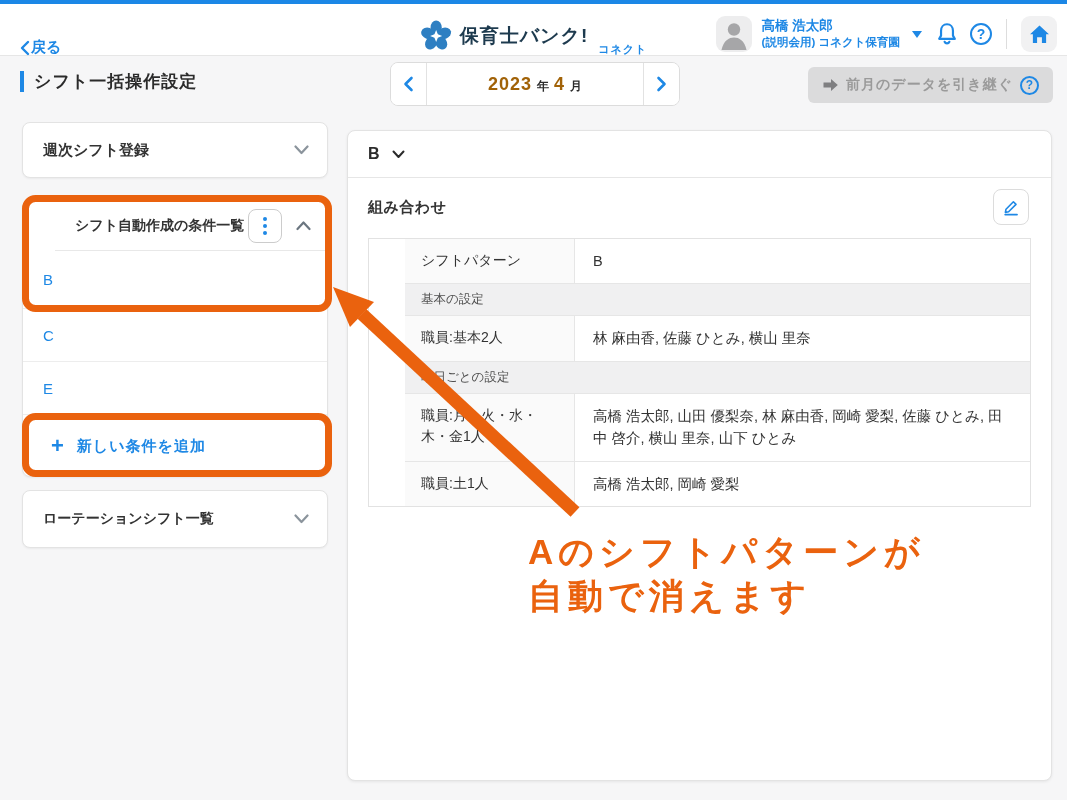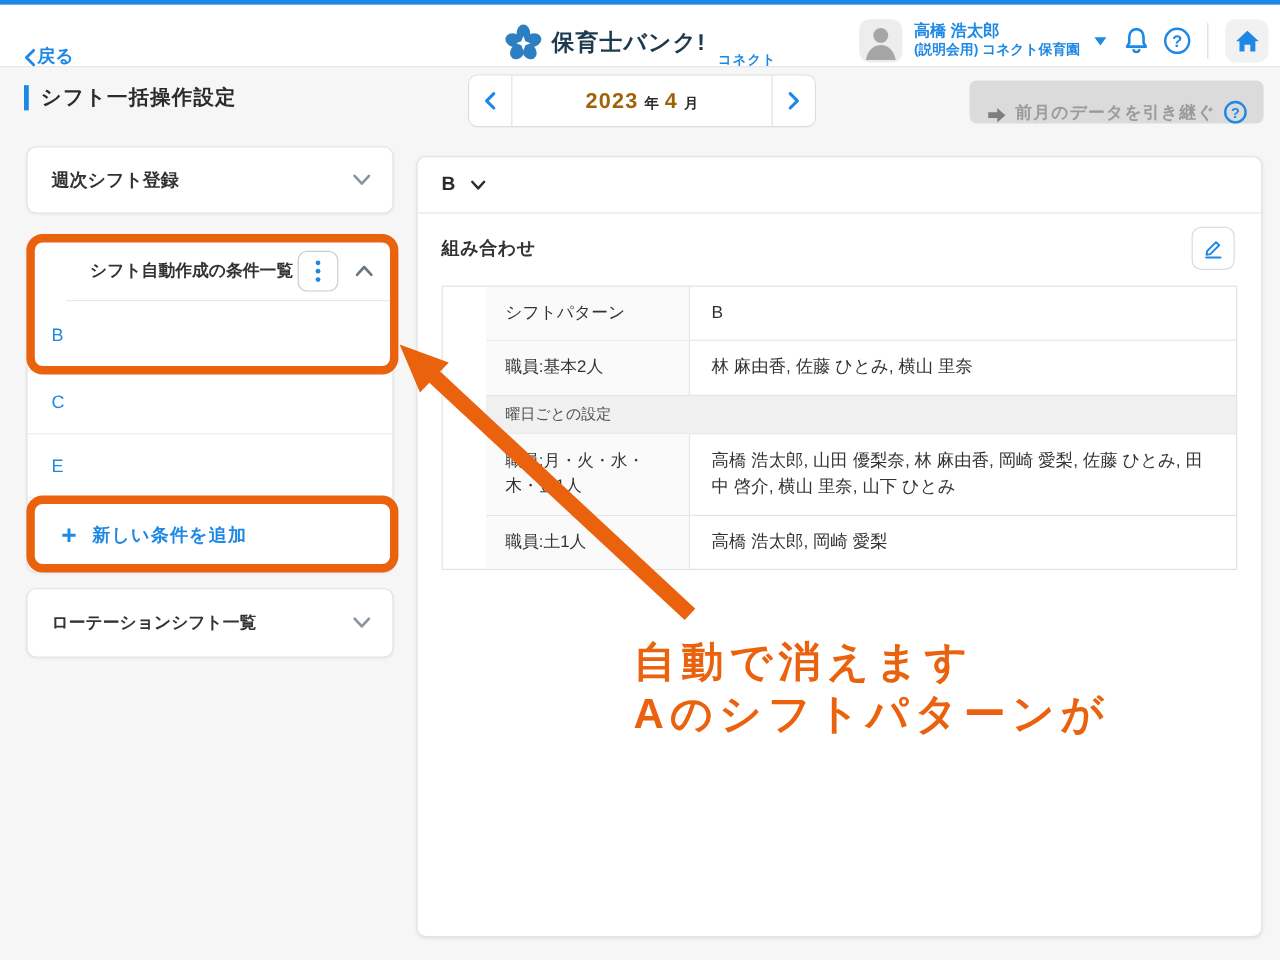--- a/index.html
+++ b/index.html
@@ -37,21 +37,21 @@
   .page-title { margin-left:10px; font-size:17px; font-weight:bold; color:#2b2b2b; letter-spacing:1px; }
   .month-selector { position:absolute; left:390px; top:62px; width:290px; height:44px;
     background:#fff; border:1px solid #dcdcdc; border-radius:8px; display:flex; overflow:hidden; }
   .month-btn { width:36px; border:none; background:#fff; display:flex; align-items:center; justify-content:center; cursor:pointer; }
   .month-btn.prev { border-right:1px solid #e2e2e2; }
   .month-btn.next { border-left:1px solid #e2e2e2; }
   .month-label { flex:1; display:flex; align-items:baseline; justify-content:center; gap:5px; padding-top:11px; }
   .month-num { font-size:18px; font-weight:bold; color:#a16207; letter-spacing:1px; }
   .month-unit { font-size:12px; font-weight:bold; color:#2b2b2b; }
   .carryover-btn { position:absolute; right:14px; top:67px; height:36px; padding:0 14px;
-    background:#dbdbdc; border:none; border-radius:6px; display:flex; align-items:flex-end; gap:7px; cursor:default;margin-left:40px; }
+    background:#dbdbdc; border:none; border-radius:6px; display:flex; align-items:center; gap:7px; cursor:default;margin-left:40px; }
   .carryover-label { font-size:14px; font-weight:bold; color:#9a9a9a; letter-spacing:1px; }
   .q-circle.small { width:19px; height:19px; font-size:12px; border-width:2px; }
   
   .card { position:absolute; left:22px; width:306px; background:#fff; border:1px solid #e3e3e3;
     border-radius:8px; box-shadow:0 1px 2px rgba(0,0,0,0.05); }
   .panel-row { height:100%; display:flex; align-items:center; justify-content:space-between;
     padding:0 18px 0 20px; cursor:pointer; }
   .panel-label { font-size:15px; font-weight:bold; color:#333; }
   .card-weekly { top:122px; height:56px; }
   .card-conditions { top:200px; height:277px; }
@@ -236,20 +236,23 @@
         <line x1="3.2" y1="16.6" x2="15" y2="16.6" stroke="#1e88e5" stroke-width="1.8" stroke-linecap="round"></line>
       </svg>
     </button>
   </div>
   <div class="detail-table" id="detail-table">
       <div class="t-row">
         <div class="t-label">シフトパターン</div>
         <div class="t-value">B</div>
       </div>
       <div class="t-row">
+        <div class="t-section">基本の設定</div>
+      </div>
+      <div class="t-row">
         <div class="t-label">職員:基本2人</div>
         <div class="t-value">林 麻由香, 佐藤 ひとみ, 横山 里奈</div>
       </div>
       <div class="t-row">
         <div class="t-section">曜日ごとの設定</div>
       </div>
       <div class="t-row">
         <div class="t-label">職員:月・火・水・木・金1人</div>
         <div class="t-value">高橋 浩太郎, 山田 優梨奈, 林 麻由香, 岡崎 愛梨, 佐藤 ひとみ, 田中 啓介, 横山 里奈, 山下 ひとみ</div>
       </div>
@@ -260,15 +263,15 @@
     </div>
 </div>
 
 <svg class="anno-svg">
   <rect x="25.5" y="198.5" width="303" height="110" rx="10" fill="none" stroke="#ea620e" stroke-width="7"></rect>
   <rect x="25.5" y="416.5" width="303" height="57" rx="10" fill="none" stroke="#ea620e" stroke-width="7"></rect>
   <line x1="575" y1="512" x2="362" y2="314" stroke="#ea620e" stroke-width="13"></line>
   <polygon points="333,287 374,302 350,327" fill="#ea620e"></polygon>
 </svg>
 <div class="anno-text">
+  <div>Aのシフトパターンが</div>
   <div>自動で消えます</div>
-  <div>Aのシフトパターンが</div>
 </div>
 
 </body></html>

